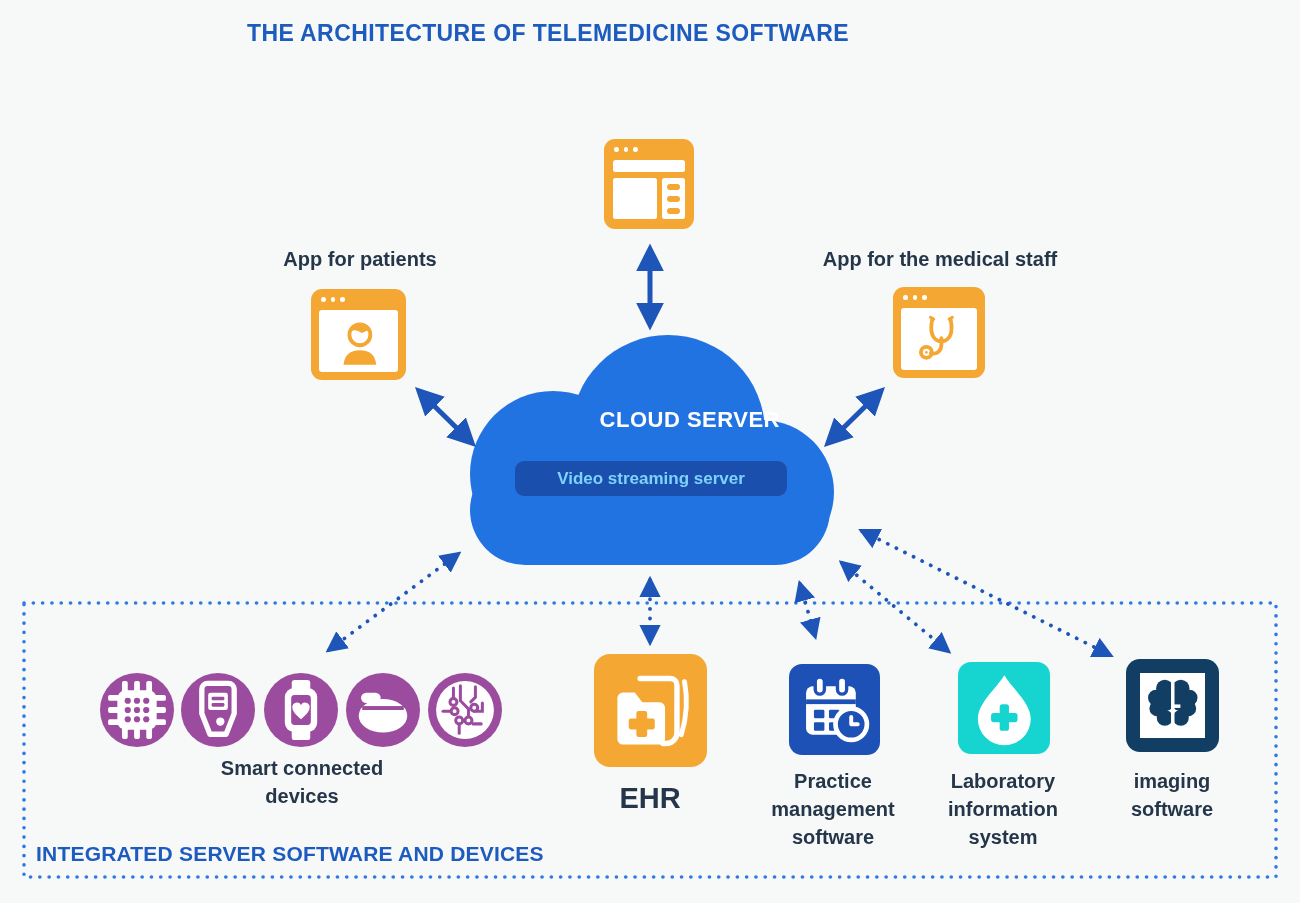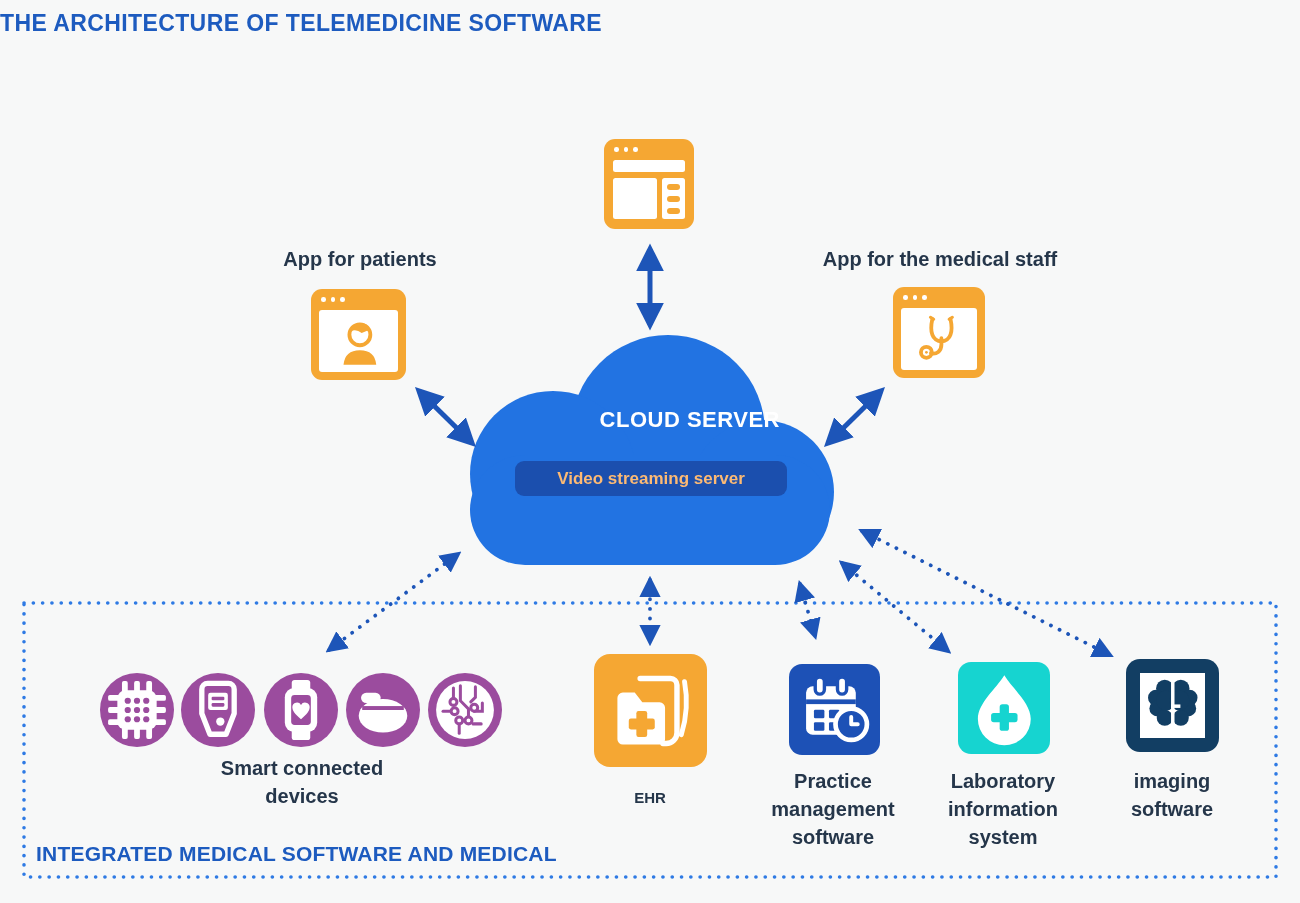--- a/index.html
+++ b/index.html
@@ -1,38 +1,38 @@
 <!DOCTYPE html>
 <html><head>
 <meta charset="utf-8">
 <style>
   html,body{margin:0;padding:0;}
   body{background:#f7f8f8;font-family:"Liberation Sans",sans-serif;}
   .canvas{position:relative;width:1300px;height:903px;background:#f7f8f8;overflow:hidden;}
   .overlay{position:absolute;left:0;top:0;}
-  .title{position:absolute;top:10px;left:0;width:1096px;
+  .title{position:absolute;top:20px;left:0;width:1096px;text-align:center;
          font-size:23px;font-weight:700;color:#1d5bbf;letter-spacing:.4px;}
   .lbl{position:absolute;color:#25364a;font-weight:700;font-size:20px;text-align:center;line-height:28px;}
   .lbl.single{line-height:24px;}
   
   .win{position:absolute;background:#f5a733;border-radius:11px;}
   .win-dots{position:absolute;top:8px;left:10px;display:flex;gap:5px;}
   .win-dots i{width:4.6px;height:4.6px;border-radius:50%;background:#fff;}
   .win-screen{position:absolute;left:8px;right:8px;top:21px;bottom:8px;background:#fff;border-radius:3px;
               display:flex;align-items:center;justify-content:center;}
   .win-screen svg{width:86%;height:94%;}
   .admin-bar{position:absolute;left:9px;right:9px;top:21px;height:12px;background:#fff;border-radius:2.5px;}
   .admin-main{position:absolute;left:9px;top:39px;width:44px;bottom:10px;background:#fff;border-radius:2.5px;}
   .admin-side{position:absolute;right:9px;top:39px;width:23px;bottom:10px;background:#fff;border-radius:2.5px;
               display:flex;flex-direction:column;align-items:center;justify-content:center;gap:6px;}
   .admin-side i{width:13px;height:6px;border-radius:3px;background:#f5a733;}
   
   .cloud-title{position:absolute;top:407px;left:520px;width:260px;text-align:right;
                color:#fff;font-weight:700;font-size:22px;letter-spacing:.5px;}
-  .pill{position:absolute;background:#1b4fae;border-radius:9px;color:#fdba74;font-weight:700;font-size:17px;
+  .pill{position:absolute;background:#1b4fae;border-radius:9px;color:#7dd3fc;font-weight:700;font-size:17px;
         display:flex;align-items:center;justify-content:center;}
   
   .pc{position:absolute;top:673px;width:74px;height:74px;border-radius:50%;background:#9b4c9e;
       display:flex;align-items:center;justify-content:center;}
   .pc svg{width:100%;height:100%;}
   .tile{position:absolute;border-radius:13px;display:flex;align-items:center;justify-content:center;}
   .tile svg{width:92%;height:92%;}
   .zone-label{position:absolute;left:36px;top:842px;font-size:21px;font-weight:700;color:#1d5bbf;letter-spacing:.2px;}
   .imaging-screen{position:absolute;left:14px;top:14px;right:14px;bottom:14px;background:#fff;}
 </style>
@@ -209,21 +209,21 @@
 
   <div class="tile" style="left:594px;top:654px;width:113px;height:113px;background:#f5a733;border-radius:16px;">
     <svg viewBox="0 0 96 96">
       <path d="M38 18 h28 a6 6 0 0 1 6 6 v44 a10 10 0 0 1 -10 10 h-3" stroke="#fff" stroke-width="5" fill="none" stroke-linecap="round"></path>
       <path d="M79 21 c3 16 2 33 -3 49" stroke="#fff" stroke-width="4.5" fill="none" stroke-linecap="round"></path>
       <path d="M17 36 a5 5 0 0 1 5 -5 h11 l7 9 h16 a5 5 0 0 1 5 5 v29 a5 5 0 0 1 -5 5 h-34 a5 5 0 0 1 -5 -5 z" fill="#fff"></path>
       <rect x="34.5" y="48" width="10" height="24" rx="2" fill="#f5a733"></rect>
       <rect x="27.5" y="55" width="24" height="10" rx="2" fill="#f5a733"></rect>
     </svg>
   </div>
-  <div class="lbl single" style="top:786px;left:585px;width:130px;font-size:15px;">EHR</div>
+  <div class="lbl single" style="top:786px;left:585px;width:130px;font-size:29px;">EHR</div>
 
   <div class="tile" style="left:789px;top:664px;width:91px;height:91px;background:#1d51b6;">
     <svg viewBox="0 0 64 64">
       <rect x="10" y="14" width="38" height="37" rx="5" fill="#fff"></rect>
       <rect x="17" y="7" width="7" height="13" rx="3.5" fill="#fff" stroke="#1d51b6" stroke-width="2.6"></rect>
       <rect x="34" y="7" width="7" height="13" rx="3.5" fill="#fff" stroke="#1d51b6" stroke-width="2.6"></rect>
       <rect x="10" y="24" width="38" height="3.6" fill="#1d51b6"></rect>
       <g fill="#1d51b6">
         <rect x="16" y="32" width="8" height="6.5" rx="1"></rect>
         <rect x="27.5" y="32" width="8" height="6.5" rx="1"></rect>
@@ -270,15 +270,15 @@
       </g>
       <rect x="30.7" y="10" width="2.6" height="40" fill="#fff"></rect>
       <rect x="30.7" y="31" width="7" height="2.6" fill="#fff"></rect>
     </svg>
   </div>
   <div class="lbl" style="top:767px;left:1087px;width:170px;">
     <div>imaging</div>
     <div>software</div>
   </div>
 
-  <div class="zone-label">INTEGRATED MEDICAL SOFTWARE AND MEDICAL</div>
+  <div class="zone-label">INTEGRATED SERVER SOFTWARE AND DEVICES</div>
 
 </div>
 
 </body></html>

